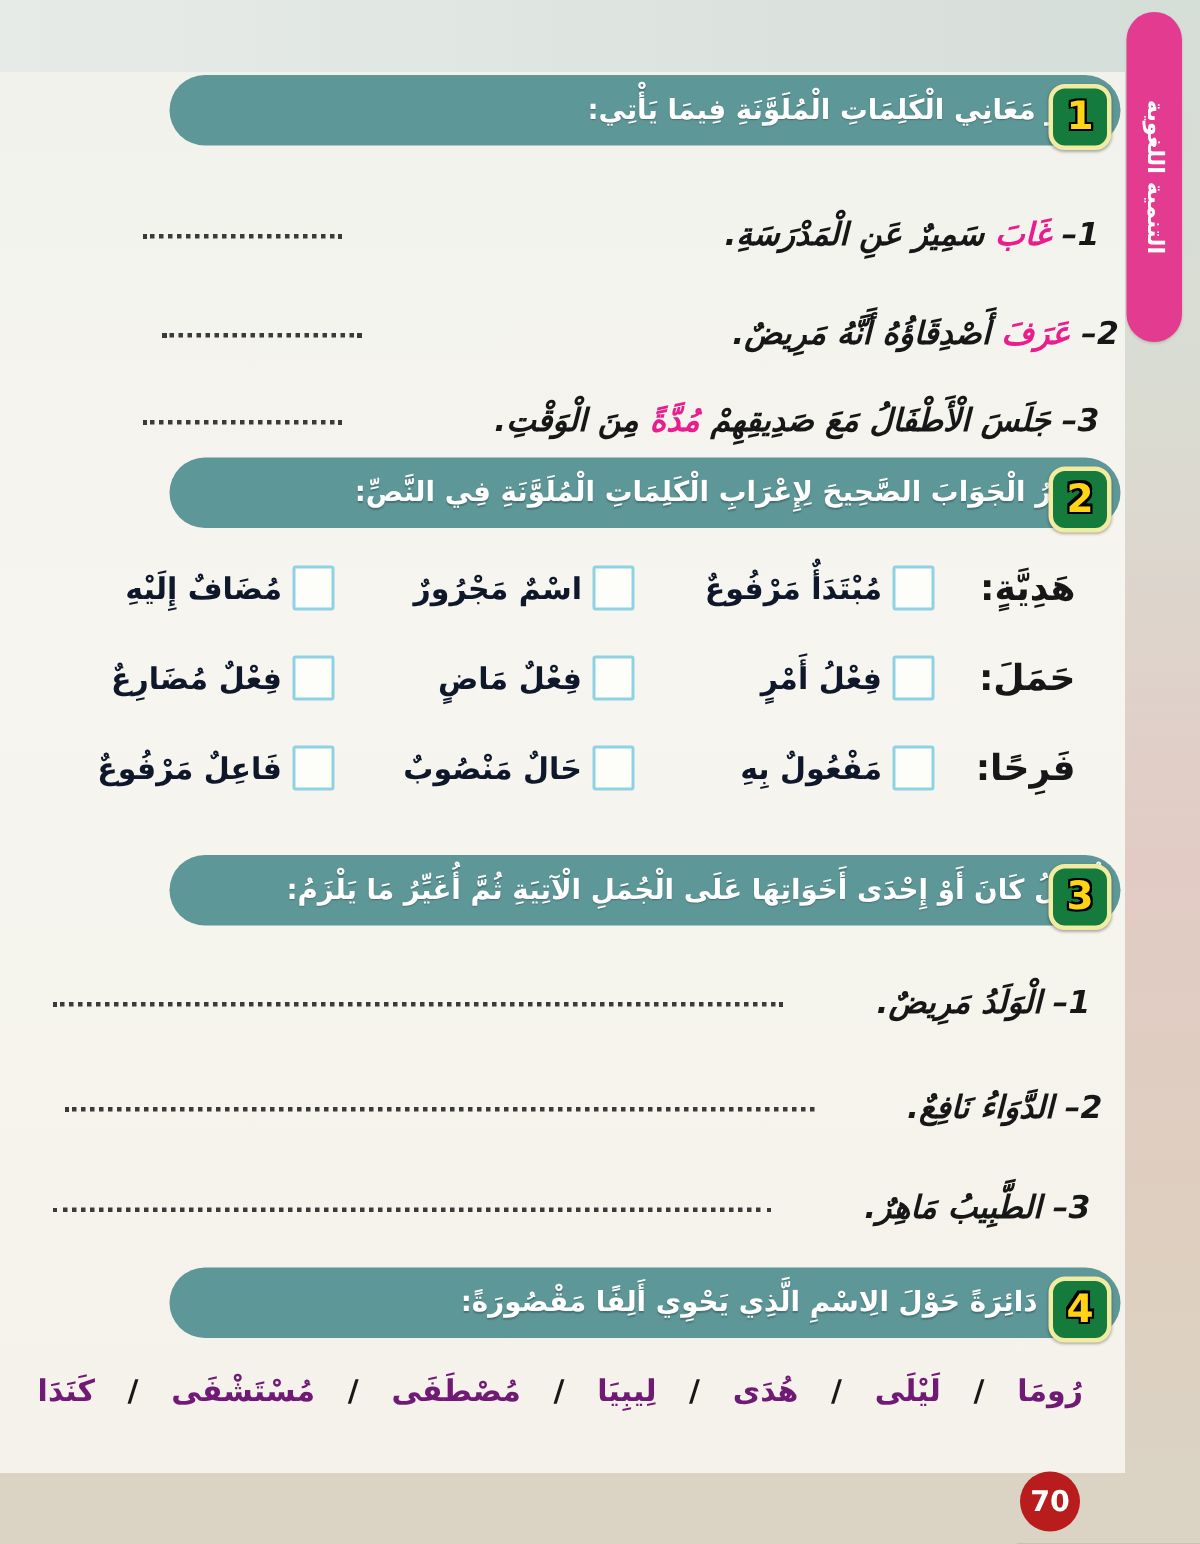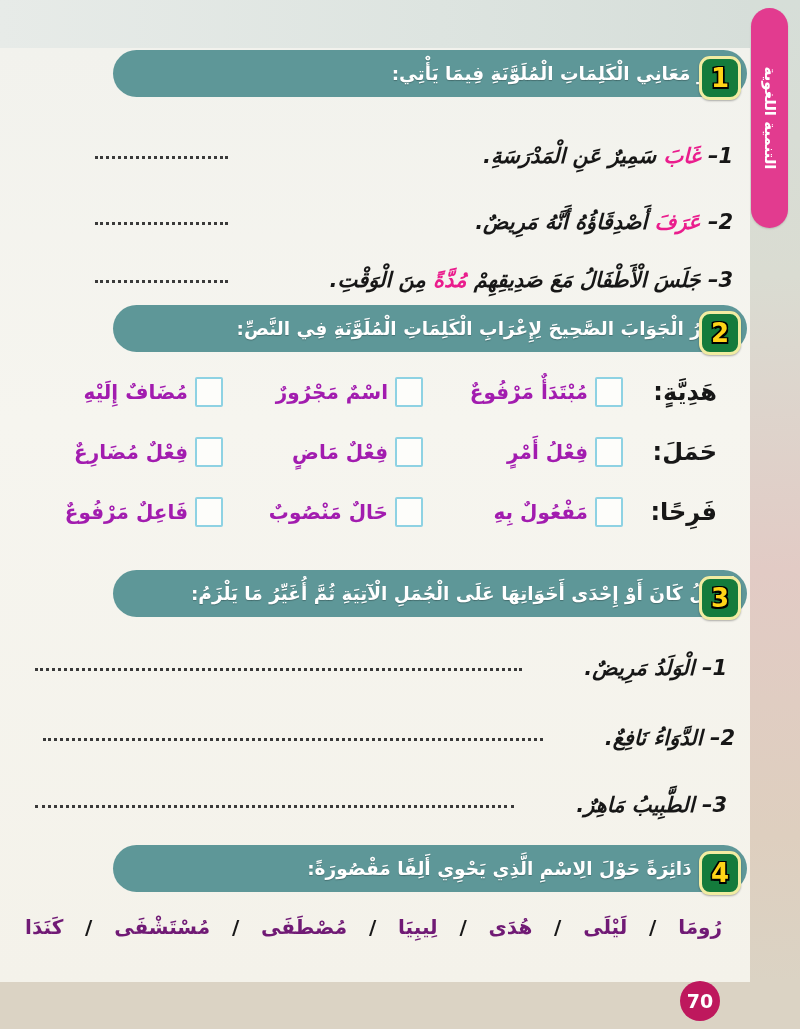--- a/index.html
+++ b/index.html
@@ -45,29 +45,29 @@
   .dots.short { width:133px; }
   .dots.long { flex:1 1 auto; }
   
   .mcq { position:absolute; left:15px; top:362px; width:702px; }
   .mcq-row { display:grid; direction:rtl; grid-template-columns:86px 192px 192px 192px;
     column-gap:8px; align-items:center; height:60px; }
   .mcq-label { font-weight:bold; font-size:24px; color:#171717; text-align:right; white-space:nowrap; }
   .opt { display:flex; direction:rtl; align-items:center; gap:7px; }
   .checkbox { width:28px; height:30px; background:#fdfdfa; border:2px solid #8ed2e3;
     border-radius:2px; flex:0 0 auto; }
-  .opt-text { font-weight:bold; font-size:20px; color:#a21caf; white-space:nowrap; }
+  .opt-text { font-weight:bold; font-size:20px; color:#0f172a; white-space:nowrap; }
   
   .word-list { position:absolute; left:25px; top:903px; width:697px; height:48px;
     display:flex; direction:rtl; justify-content:space-between; align-items:center; }
   .word { font-weight:bold; font-size:20px; color:#701a75; white-space:nowrap; }
   .slash { font-weight:bold; font-size:20px; color:#171717; }
   
   .page-num { position:absolute; left:680px; top:981px; width:40px; height:40px;
-    border-radius:50%; background:#be185d; display:flex; align-items:center;
+    border-radius:50%; background:#b91c1c; display:flex; align-items:center;
     justify-content:center; color:#fff; font-weight:bold; font-size:19px; }
 </style>
 </head>
 <body>
 
 <div class="screen">
 
   <div class="top-band"></div>
   <div class="page-area"></div>
   <div class="right-margin"></div>
@@ -80,21 +80,21 @@
     <span class="ex-title">أَذْكُرُ مَعَانِي الْكَلِمَاتِ الْمُلَوَّنَةِ فِيمَا يَأْتِي:</span>
     <div class="badge">
       <span>1</span>
     </div>
   </div>
 
   <div class="item-row" style="left:95px; top:120px; width:638px; height:48px">
     <span class="item-text"><span>1–</span><span> </span><span class="hl">غَابَ</span><span> سَمِيرٌ عَنِ الْمَدْرَسَةِ.</span></span>
     <span class="dots short"></span>
   </div>
-  <div class="item-row" style="left:95px; top:186px; width:638px; height:48px">
+  <div class="item-row" style="left:108px; top:186px; width:638px; height:48px">
     <span class="item-text"><span>2–</span><span> </span><span class="hl">عَرَفَ</span><span> أَصْدِقَاؤُهُ أَنَّهُ مَرِيضٌ.</span></span>
     <span class="dots short"></span>
   </div>
   <div class="item-row" style="left:95px; top:244px; width:638px; height:48px">
     <span class="item-text"><span>3–</span><span> جَلَسَ الْأَطْفَالُ مَعَ صَدِيقِهِمْ </span><span class="hl">مُدَّةً</span><span> مِنَ الْوَقْتِ.</span></span>
     <span class="dots short"></span>
   </div>
 
   <div class="ex-header" style="top:305px">
     <span class="ex-title">أَخْتَارُ الْجَوَابَ الصَّحِيحَ لِإِعْرَابِ الْكَلِمَاتِ الْمُلَوَّنَةِ فِي النَّصِّ:</span>

